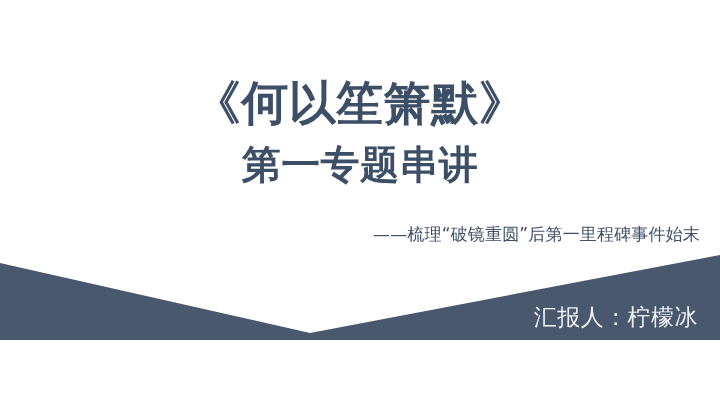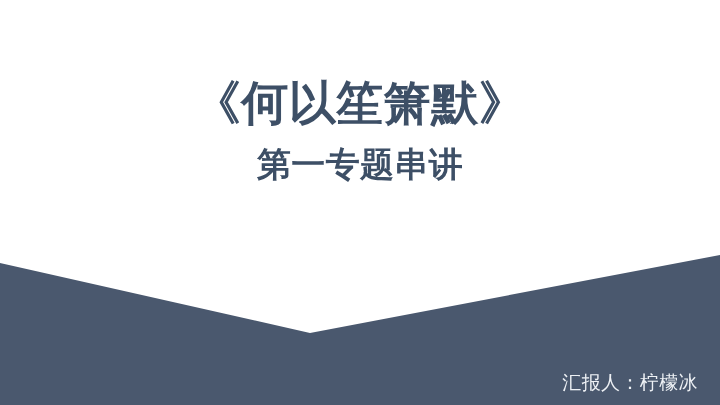--- a/index.html
+++ b/index.html
@@ -12,21 +12,21 @@
     background: #ffffff;
   }
 
   body {
     font-family: "DejaVu Sans", "Liberation Sans", sans-serif;
   }
 
   #slide {
     position: relative;
     width: 720px;
-    height: 405px;
+    height: 340px;
     background: #ffffff;
     overflow: hidden;
   }
 
   
   #bg-chevron {
     position: absolute;
     left: 0;
     top: 0;
     width: 720px;
@@ -52,23 +52,22 @@
     letter-spacing: 0.01em;
     white-space: nowrap;
   }
 
   #title-line-1 {
     font-size: 47px;
     line-height: 62px;
   }
 
   #title-line-2 {
-    font-size: 34px;
+    font-size: 39px;
     line-height: 62px;
-    font-family: Liberation Serif, serif;
   }
 
   
   #subtitle {
     position: absolute;
     right: 20px;
     top: 222px;
     z-index: 3;
     color: #3f5067;
     font-family: "DejaVu Sans", "Liberation Sans", sans-serif;
@@ -80,21 +79,21 @@
 
   
   #byline {
     position: absolute;
     right: 22px;
     bottom: 10px;
     z-index: 3;
     text-align: left;
     color: #eef1f5;
     font-family: Liberation Sans, sans-serif;
-    font-size: 19px;
+    font-size: 23px;
     line-height: 25px;
     letter-spacing: 0.02em;
     white-space: nowrap;
   }
 
   .byline-line {
     display: block;
   }
 </style>
 </head>
@@ -104,18 +103,19 @@
 
   <svg id="bg-chevron" viewBox="0 0 720 405" preserveAspectRatio="none">
     <polygon id="chevron-poly" points="0,263 310,333 720,255 720,405 0,405" fill="#4a586e"></polygon>
   </svg>
 
   <div id="title-block">
     <span class="title-line" id="title-line-1" style="color: rgb(61, 79, 102);">《何以笙箫默》</span>
     <span class="title-line" id="title-line-2" style="color: rgb(61, 79, 102);">第一专题串讲</span>
   </div>
 
+  <div id="subtitle" style="color: rgb(63, 80, 103);">——梳理“破镜重圆”后第一里程碑事件始末</div>
 
   <div id="byline" style="color: rgb(238, 241, 245);">
     <span class="byline-line">汇报人：柠檬冰</span>
   </div>
 
 </div>
 
 </body></html>

